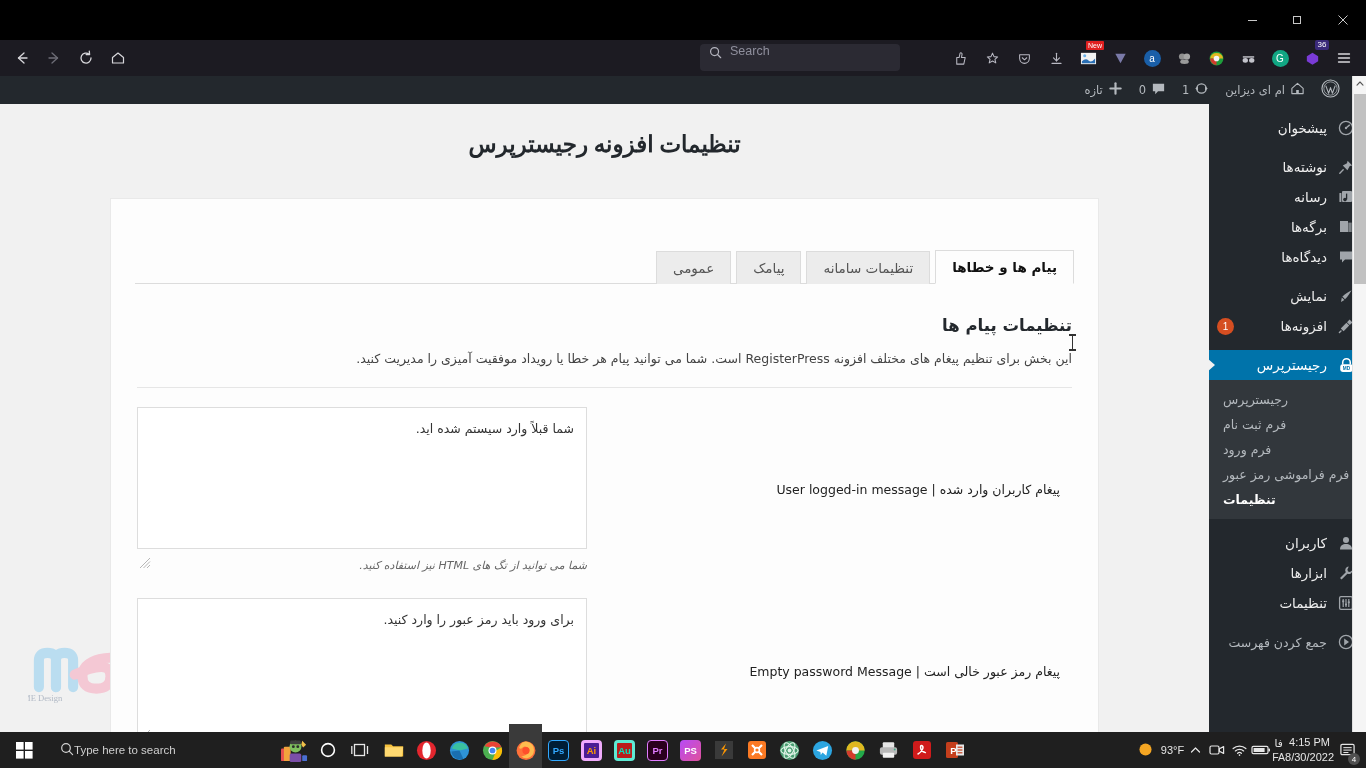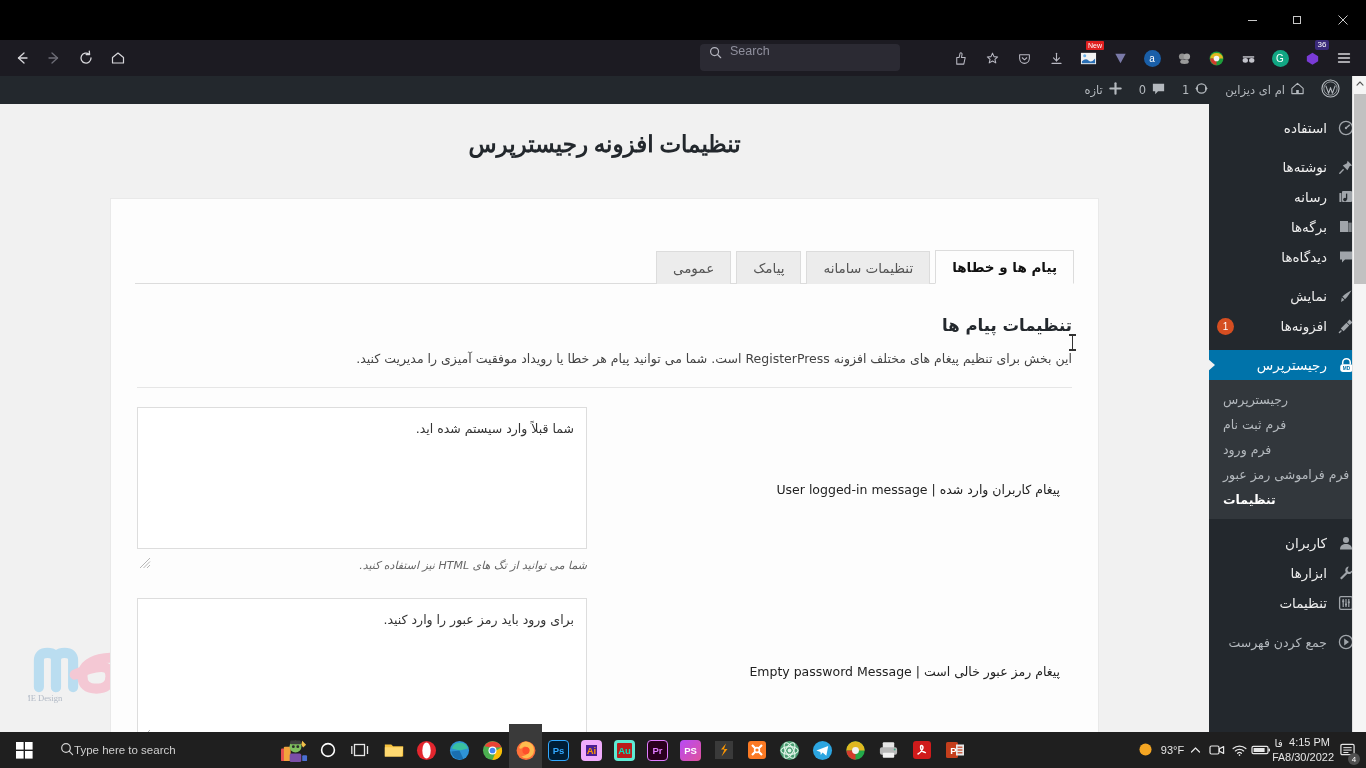--- a/index.html
+++ b/index.html
@@ -495,21 +495,21 @@
   <div class="menu-sep"></div>
 
   <div class="menu-item">
     <span class="micon">
       <svg width="16" height="16" viewBox="0 0 16 16">
           <circle cx="8" cy="8" r="6.6" fill="none" stroke="#a0a5aa" stroke-width="1.3"></circle>
           <line x1="8" y1="8" x2="11.4" y2="5.2" stroke="#a0a5aa" stroke-width="1.5" stroke-linecap="round"></line>
           <circle cx="8" cy="8" r="1.2" fill="#a0a5aa"></circle>
         </svg>
     </span>
-    <span class="mlabel">استفاده</span>
+    <span class="mlabel">پیشخوان</span>
   </div>
 
   <div class="menu-sep"></div>
 
   <div class="menu-item">
     <span class="micon">
       <svg width="16" height="16" viewBox="0 0 16 16">
           <path d="M9.6 1.8 L14.2 6.4 L11.8 7 L9.4 11.2 L4.8 6.6 L9 4.2 Z" fill="#a0a5aa"></path>
           <line x1="5.2" y1="10.8" x2="1.8" y2="14.2" stroke="#a0a5aa" stroke-width="1.4" stroke-linecap="round"></line>
         </svg>
@@ -808,21 +808,21 @@
     <svg width="22" height="22" viewBox="0 0 22 22">
         <circle cx="11" cy="11.6" r="9.4" fill="#ff7139"></circle>
         <path d="M4 9 Q7 1 13 3 Q19 5 19 11 Q19 17 13 19 Q9 20 6 17 Q10 18 13 14 Q16 10 12 8 Q9 6.6 7 9 Q6 10.6 4 9 Z" fill="#ffbd4f"></path>
         <circle cx="11" cy="11.6" r="3.6" fill="#ff4f2b"></circle>
       </svg>
   </div>
   <div class="tb-icon running">
     <span class="sq" style="background:#001e36;color:#31a8ff;border:1px solid #31a8ff;">Ps</span>
   </div>
   <div class="tb-icon running">
-    <span class="sq" style="background:#4c1d95;color:#ff9a00;border:5px solid #f0abfc;">Ai</span>
+    <span class="sq" style="background:#4c1d95;color:#ff9a00;border:3px solid #f0abfc;">Ai</span>
   </div>
   <div class="tb-icon running">
     <span class="sq" style="background:#b91c1c;color:#00e4bb;border:3px solid #5eead4;">Au</span>
   </div>
   <div class="tb-icon running">
     <span class="sq" style="background:#2a001e;color:#e07bff;border:1px solid #e07bff;">Pr</span>
   </div>
   <div class="tb-icon running">
     <span class="sq" style="background:linear-gradient(135deg,#b74af7,#e0529c);color:#fff;">PS</span>
   </div>

